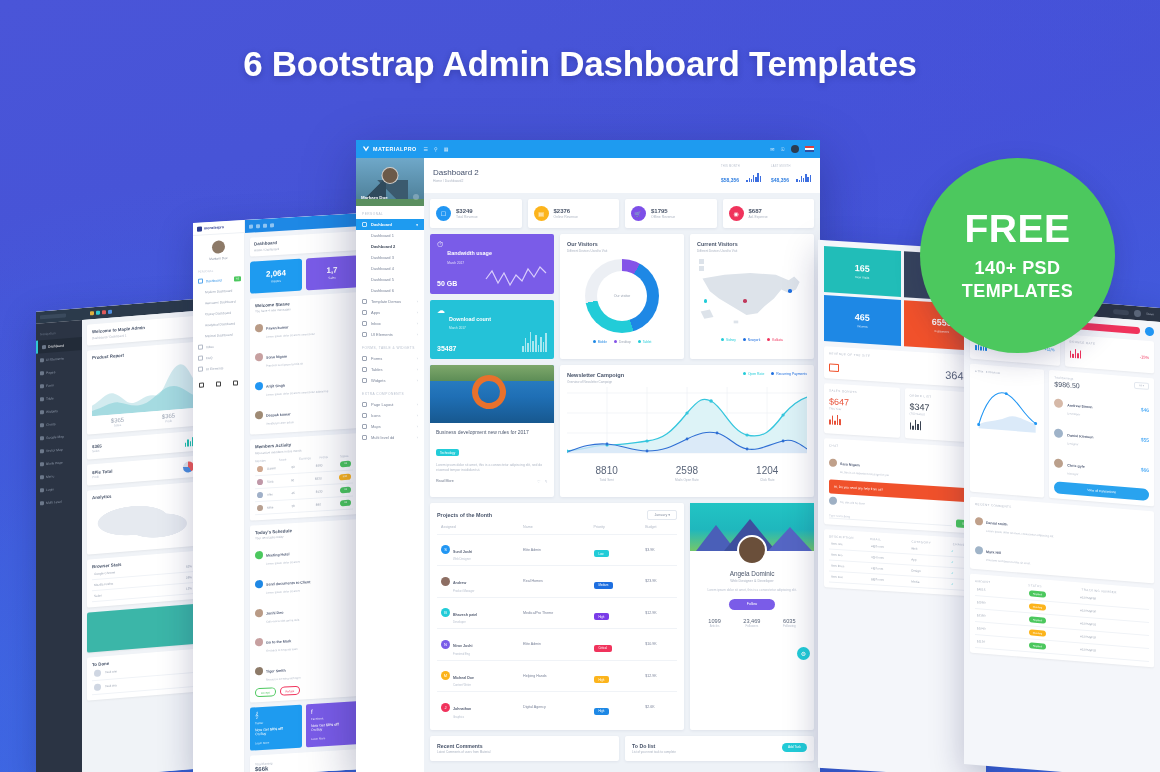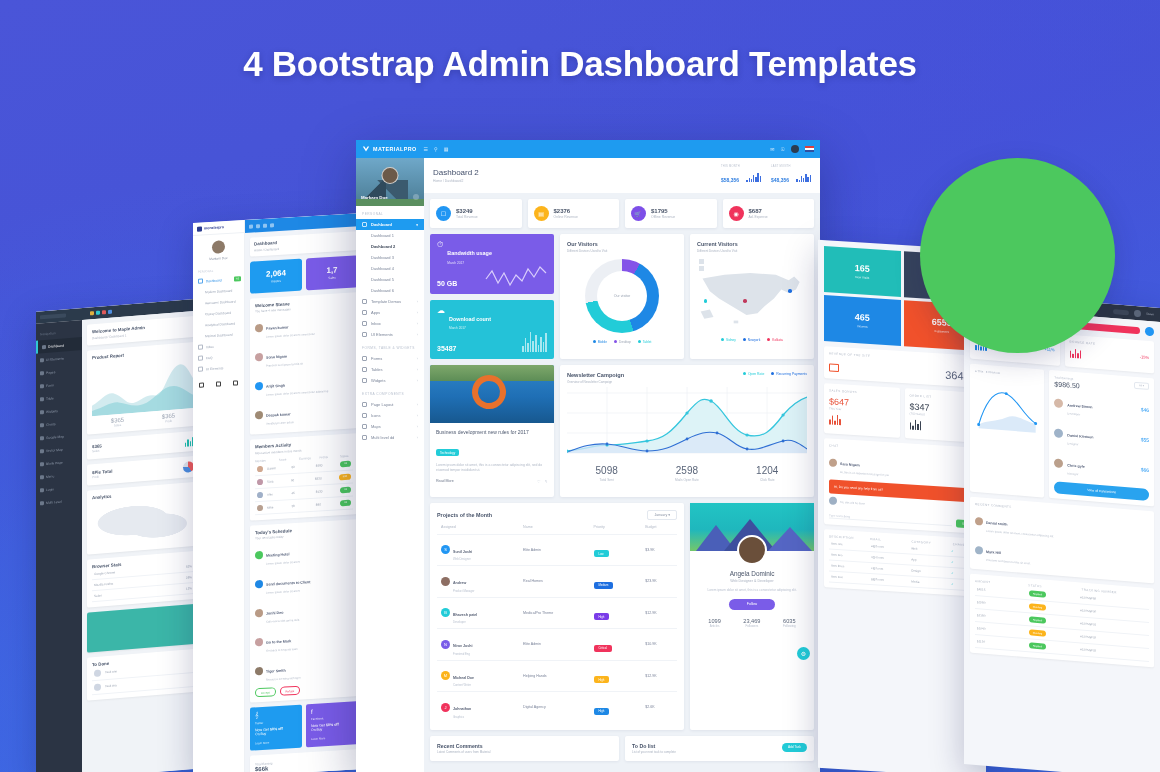--- a/index.html
+++ b/index.html
@@ -790,21 +790,21 @@
                 <circle cx="80" cy="64" r="1.4"></circle>
                 <circle cx="120" cy="52" r="1.4"></circle>
                 <circle cx="150" cy="46" r="1.4"></circle>
                 <circle cx="180" cy="62" r="1.4"></circle>
                 <circle cx="216" cy="54" r="1.4"></circle>
               </g>
           </svg>
         </div>
         <div class="nlstats">
           <div>
-              <div class="v">5098</div>
+              <div class="v">8810</div>
               <div class="l">Total Sent</div>
             </div>
           <div>
               <div class="v">2598</div>
               <div class="l">Mails Open Rate</div>
             </div>
           <div>
               <div class="v">1204</div>
               <div class="l">Click Rate</div>
             </div>
@@ -1164,16 +1164,21 @@
         </div>
       <div class="rowbar">
           <span style="flex:1">$1120</span>
           <span style="flex:1"><i class="statpill" style="background:#4cc85e;font-style:normal">Shipped</i></span>
           <span style="flex:1.4">#120SNF93</span>
         </div>
     </div>
   </div>
 </div>
 
-<div class="headline">4 Bootstrap Admin Dashboard Templates</div>
+<div class="headline">6 Bootstrap Admin Dashboard Templates</div>
 
 <div class="badge">
+  <div class="b1">FREE</div>
+  <div class="b2">
+    <span>140+ PSD</span><br>
+    <span>TEMPLATES</span>
+  </div>
 </div>
 
 </body></html>

